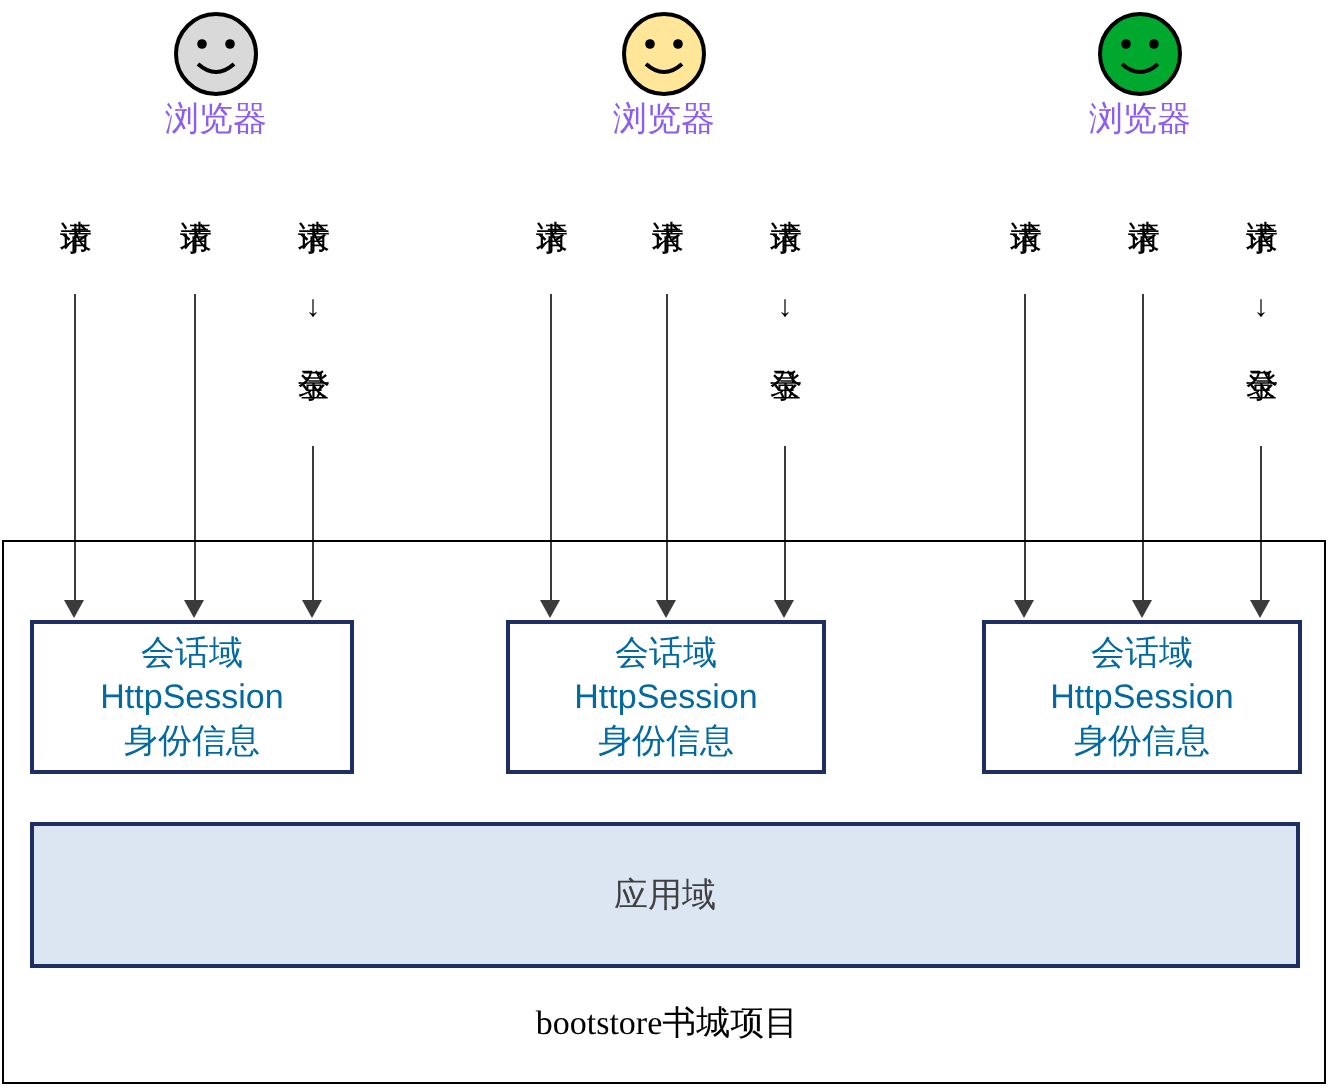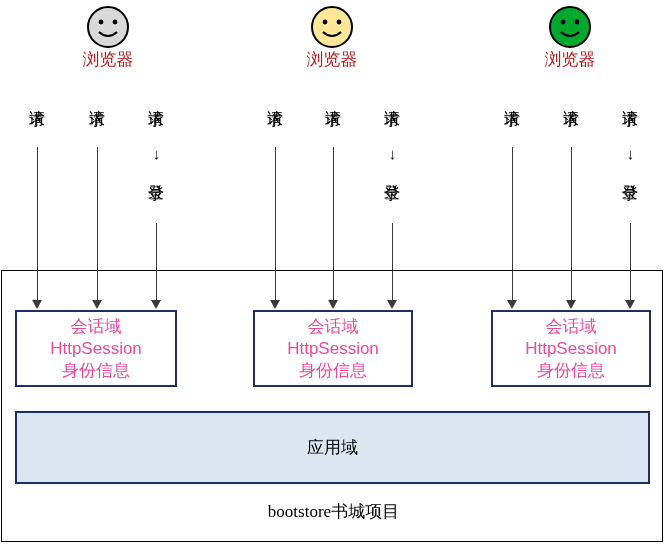--- a/index.html
+++ b/index.html
@@ -28,21 +28,21 @@
     text-align: center;
   }
   .face-wrap {
     height: 46px;
     display: flex;
     align-items: center;
     justify-content: center;
   }
   .actor-label {
     font-size: 17px;
-    color: #b91c1c;
+    color: #8b5cf6;
     line-height: 20px;
     white-space: nowrap;
   }
 
   
   .vlabel {
     position: absolute;
     width: 20px;
     text-align: center;
     font-size: 16px;
@@ -100,21 +100,21 @@
     display: flex;
     flex-direction: column;
     align-items: center;
     justify-content: center;
     top: 310px;
     height: 77px;
   }
   .session-box .line {
     font-size: 17px;
     line-height: 22px;
-    color: #ec4899;
+    color: #0369a1;
     white-space: nowrap;
     text-align: center;
   }
 
   
   #app-box {
     position: absolute;
     left: 15px;
     top: 411px;
     width: 635px;
@@ -123,21 +123,21 @@
     background: #dce6f3;
     box-sizing: border-box;
     display: flex;
     flex-direction: column;
     align-items: center;
     justify-content: center;
   }
   #app-box .line {
     font-size: 17px;
     line-height: 22px;
-    color: #000000;
+    color: #404040;
     white-space: nowrap;
   }
 </style>
 </head>
 <body>
 
 <div id="stage">
 
   <div class="actor" style="left:48px; top:4px;">
     <div class="face-wrap">

